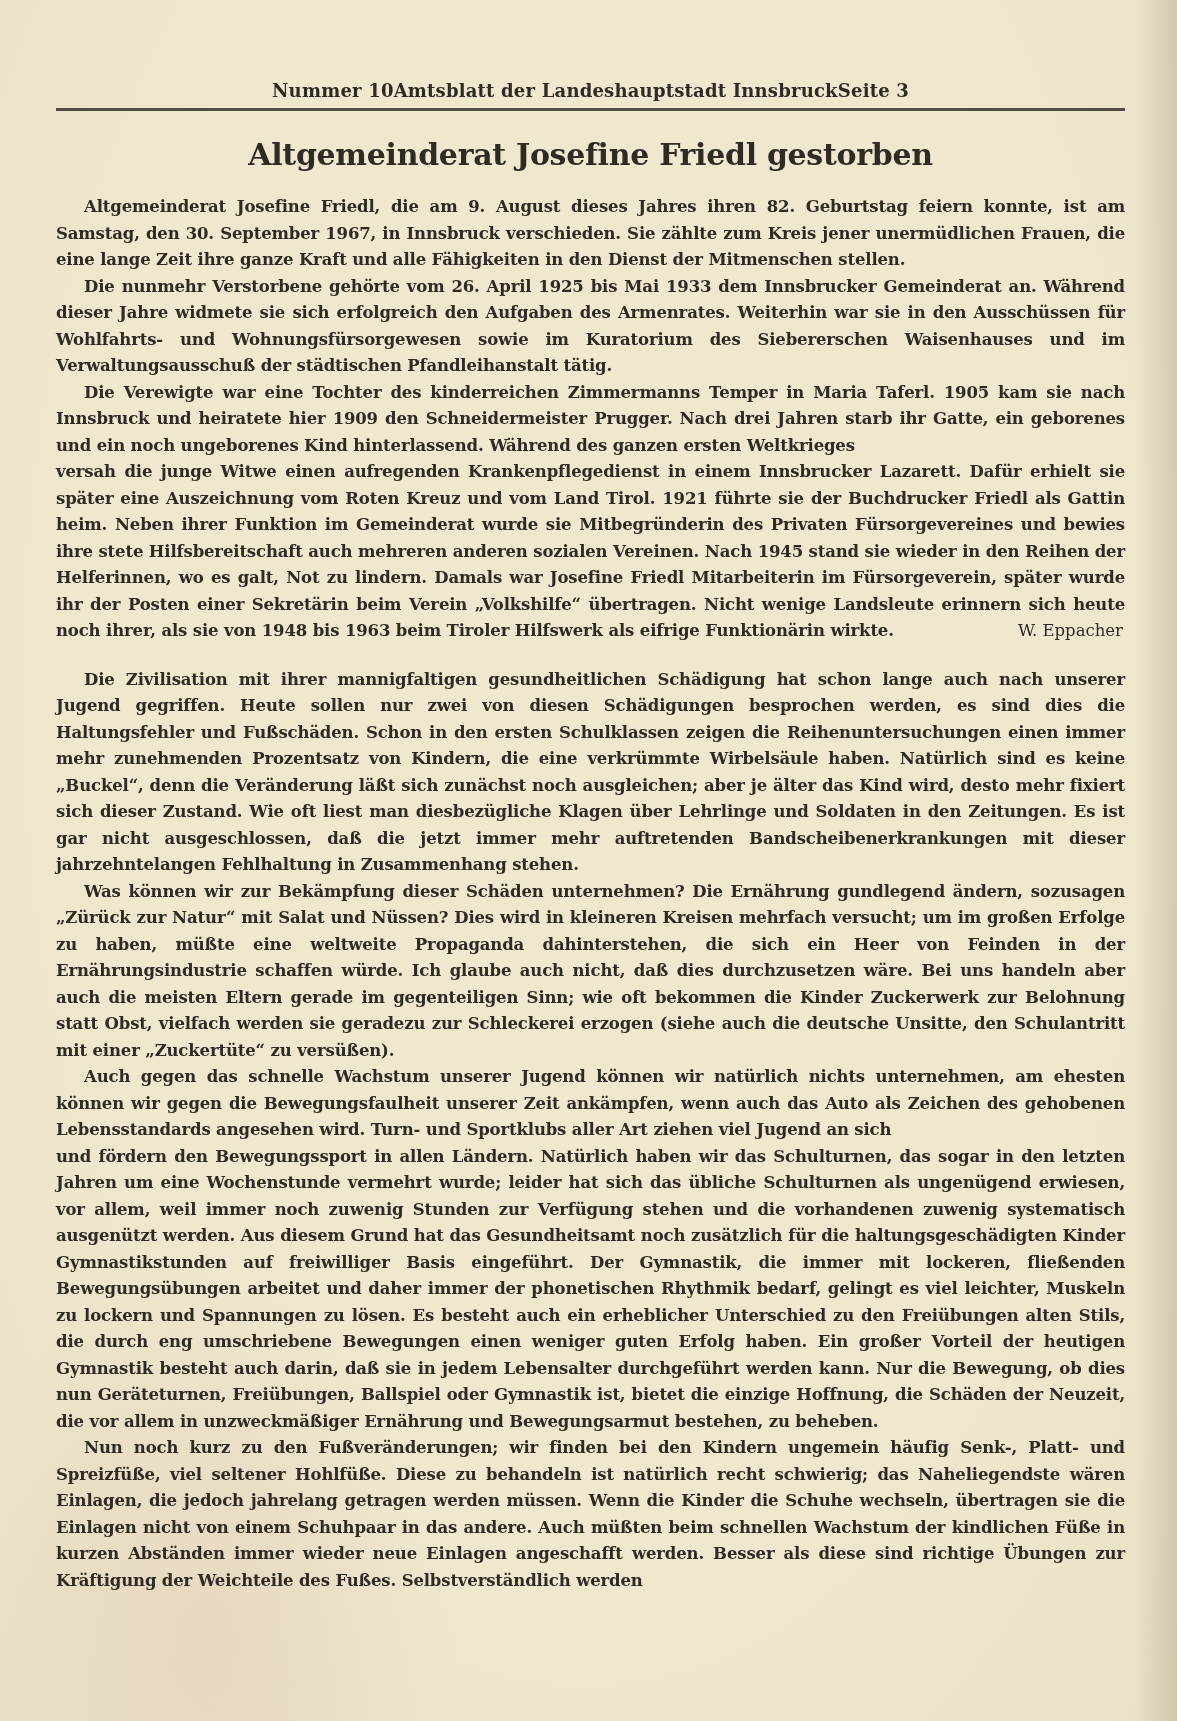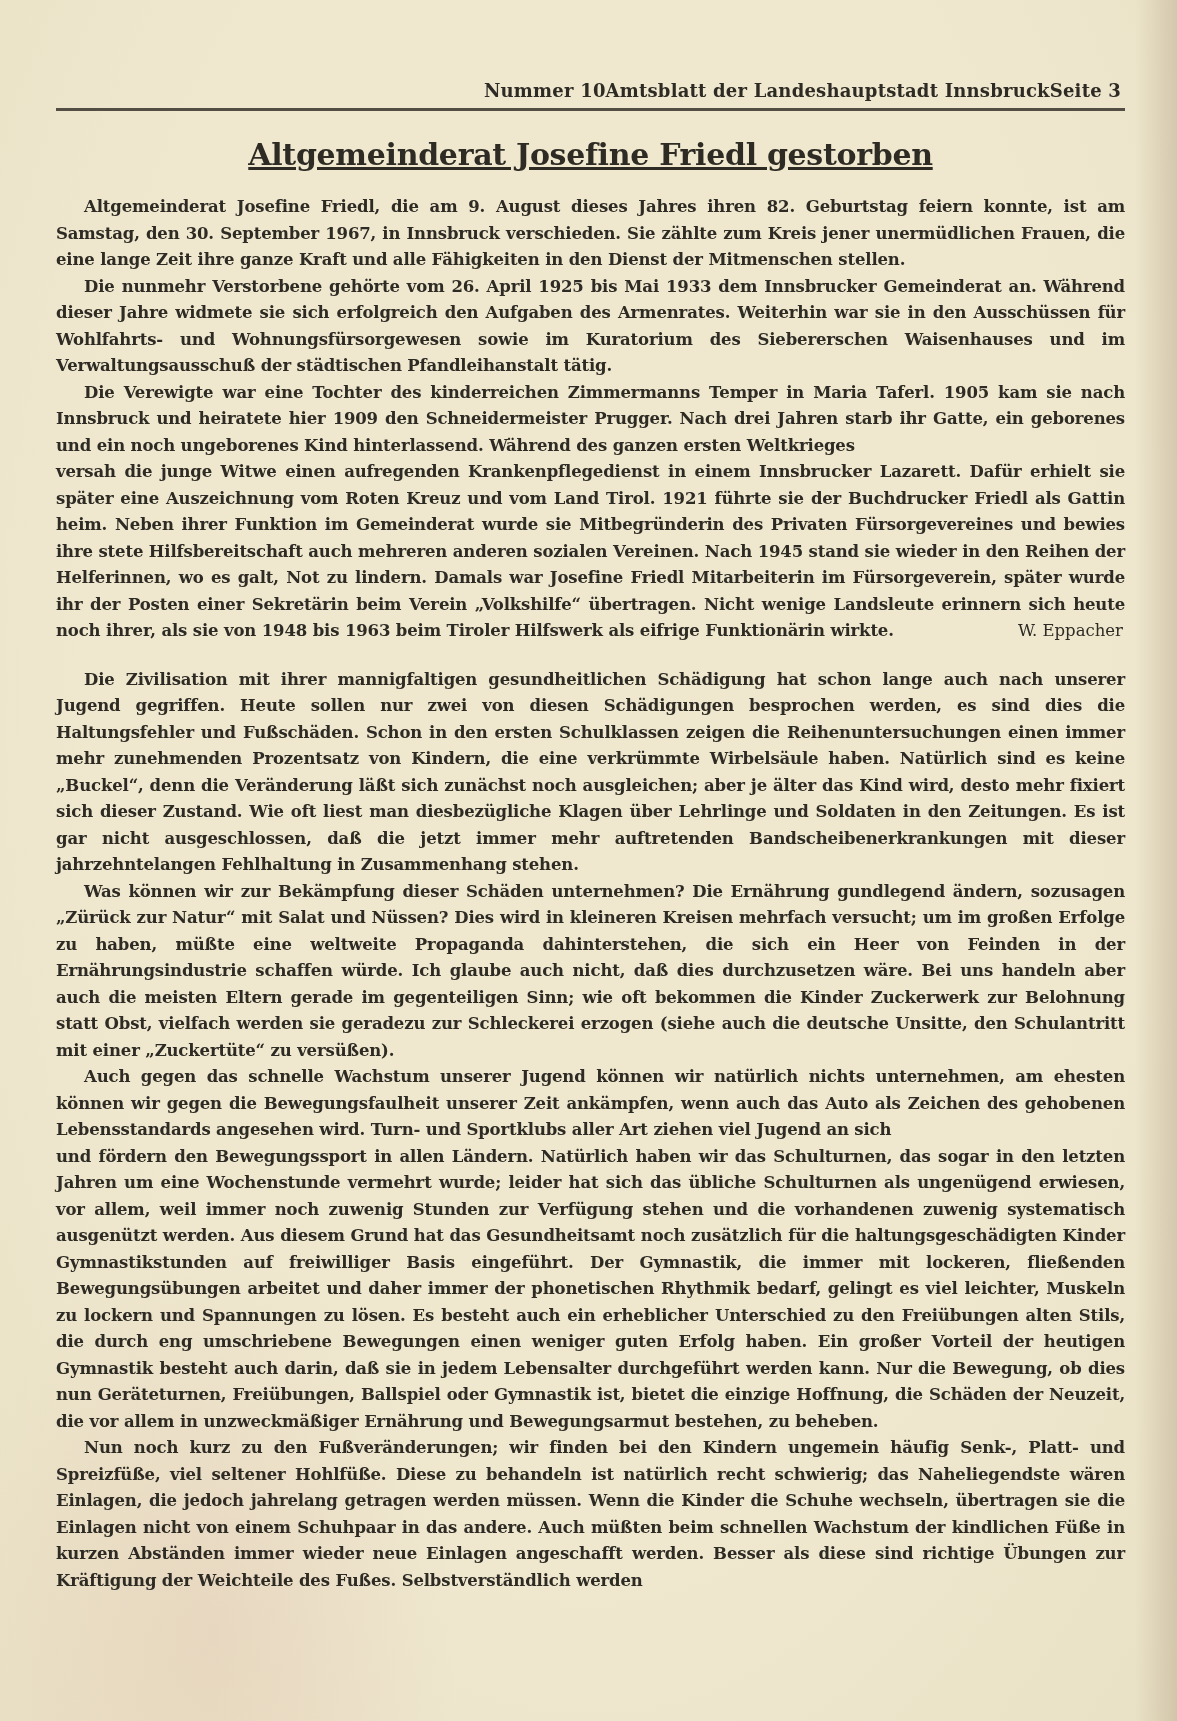--- a/index.html
+++ b/index.html
@@ -20,42 +20,41 @@
       radial-gradient(ellipse at 50% 40%, #efe8cf 60%, #e9e1c5 100%);
     background-color: #ece5ca;
     color: #2e2b24;
     overflow: hidden;
     box-sizing: border-box;
     padding: 80px 52px 40px 56px;
   }
   
   .running-head {
     display: flex;
-    justify-content: flex-end;
+    justify-content: center;
     align-items: baseline;
     font-size: 18px;
     font-weight: bold;
     letter-spacing: 0.2px;
     padding: 0 4px;
   }
   .running-head .center { text-align: center; }
   .head-rule {
     margin-top: 7px;
     height: 0;
     border: none;
     border-top: 3px solid rgba(48,44,36,0.82);
   }
   
   .article-title {
     text-align: center;
     font-size: 30px;
     font-weight: bold;
     letter-spacing: -0.3px;
     margin: 10px;
-    text-decoration: underline;
   }
   .title-obituary { margin-top: 26px; }
   .title-gym { margin-top: 44px; }
   
   .columns {
     display: grid;
     grid-template-columns: 1fr;
     column-gap: 28px;
     margin-top: 22px;
   }

